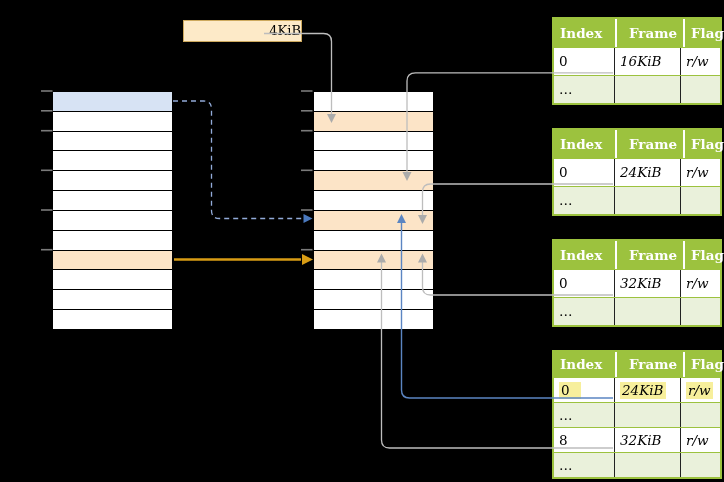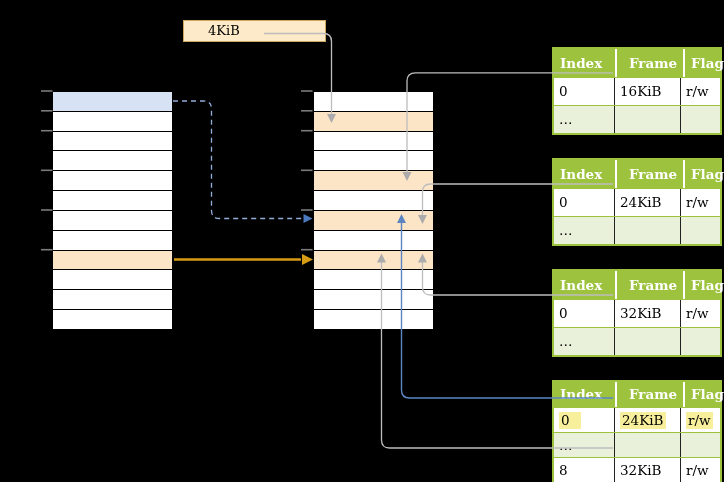--- a/index.html
+++ b/index.html
@@ -16,32 +16,32 @@
   .mem .r{flex:1;background:#fff;border-bottom:1px solid #000;}
   .mem .r:last-child{border-bottom:none;}
   .mem .r.blue{background:var(--row-blue);}
   .mem .r.orange{background:var(--row-orange);}
   .mem.left{left:52px;top:91px;}
   .mem.mid{left:313px;top:91px;}
   
   .size-label{
     position:absolute;left:183px;top:20px;width:117px;height:20px;
     background:var(--box-fill);border:1px solid var(--box-border);
-    color:#000;font-size:13px;line-height:20px;text-align:left;padding-left:24px;
+    color:#000;font-size:13px;line-height:20px;text-align:right;
   }
   
   .ft{
     position:absolute;left:552px;width:166px;
-    border:2px solid var(--green);background:#fff;font-size:13.5px;margin-top:30px;
+    border:2px solid var(--green);background:#fff;font-size:13.5px;
   }
   .ft-header{display:flex;background:var(--green);height:28px;line-height:28px;}
   .ft-header .c{color:var(--header-text);font-weight:bold;padding-left:6px;}
   .ft-header .c + .c{border-left:2px solid #fff;text-align:center;}
   .ft-row{display:flex;background:#fff;height:27px;line-height:27px;border-top:1px solid var(--green);color:#000;}
-  .ft-row .c + .c{border-left:1px solid #222;}
+  .ft-row .c + .c{border-left:1px solid #222;font-style:italic;}
   .ft-row .c{padding-left:5px;overflow:hidden;white-space:nowrap;}
   .ft-row.light{background:var(--light);}
   .ft.compact .ft-header{height:25px;line-height:25px;}
   .ft.compact .ft-row{height:24px;line-height:24px;}
   .c.col0{width:55px;flex:none;}
   .c.col1{width:60px;flex:none;}
   .c.col2{flex:1;}
   .hl{background:var(--yellow);padding:0 2px;display:inline-block;min-width:10px;line-height:1.25;}
   .hl.wide{min-width:18px;}
   

